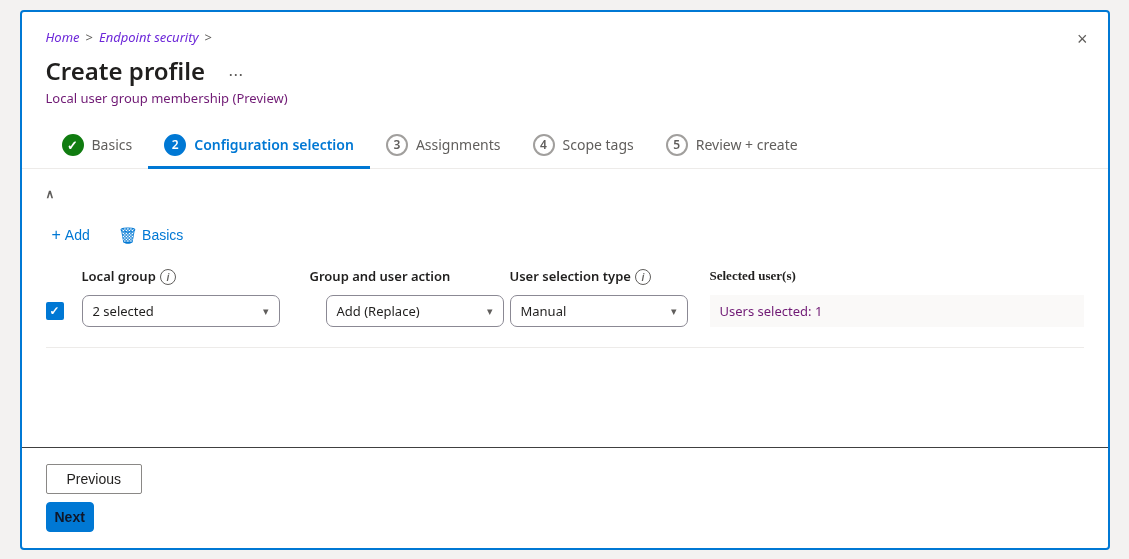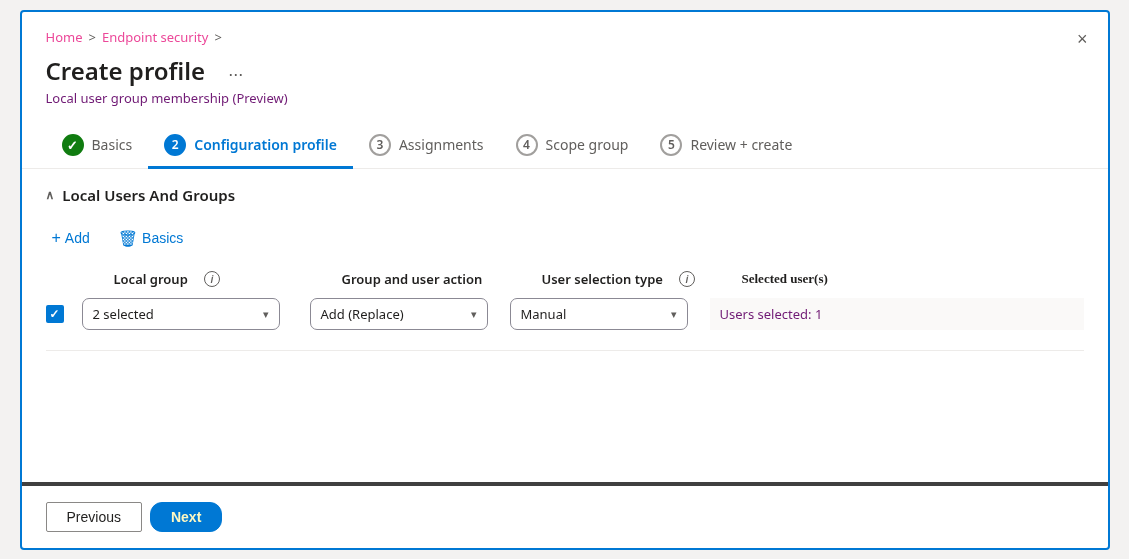--- a/index.html
+++ b/index.html
@@ -31,23 +31,24 @@
       align-items: center;
       gap: 6px;
       color: #0078d4;
       font-size: 13px;
       margin-bottom: 8px;
     }
     .breadcrumb span {
       color: #605e5c;
     }
     .breadcrumb a {
-      color: #ec4899;
+      color: #6d28d9;
       text-decoration: none;
       cursor: pointer;
+      font-style: italic;
     }
     .modal-title-row {
       display: flex;
       align-items: center;
       gap: 17px;
       margin-bottom: 2px;
     }
     .modal-title {
       font-size: 24px;
       font-weight: 600;
@@ -194,23 +195,22 @@
       flex-shrink: 0;
     }
     .col-selected-users {
       flex: 1;
     }
     .col-header {
       font-size: 13px;
       font-weight: 600;
       color: #201f1e;
       display: flex;
-      align-items: center;
-      gap: 16px;
-      margin-left: 32px;
+      align-items: flex-end;
+      gap: 4px;
     }
     .info-icon {
       width: 16px;
       height: 16px;
       border-radius: 50%;
       border: 1px solid #605e5c;
       display: inline-flex;
       align-items: center;
       justify-content: center;
       font-size: 10px;
@@ -289,41 +289,42 @@
       display: flex;
       align-items: center;
     }
     .divider {
       border: none;
       border-top: 1px solid #edebe9;
       margin: 16px 0;
     }
     .modal-footer {
       padding: 16px 24px;
-      border-top: 4px solid #404040;
+      border-top: 1px solid #404040;
       display: flex;
       align-items: flex-start;
       gap: 8px;
+      flex-direction: column;
     }
     .btn-secondary {
       background: #fff;
       border: 1px solid #8a8886;
       color: #201f1e;
       padding: 6px 20px;
       border-radius: 2px;
       cursor: pointer;
       font-size: 14px;
       font-weight: 400;
     }
     .btn-primary {
       background: #0078d4;
       border: 1px solid #0078d4;
-      color: #fef9c3;
-      padding: 6px 20px;
-      border-radius: 12px;
+      color: #0f172a;
+      padding: 6px 8px;
+      border-radius: 4px;
       cursor: pointer;
       font-size: 14px;
       font-weight: 600;
     }
   </style>
 </head>
 <body>
 
 <div class="modal-container">
 
@@ -348,50 +349,49 @@
       <div class="tab-circle">
         <span class="tab-check">✓</span>
       </div>
       <span>Basics</span>
     </div>
 
     <div class="tab active">
       <div class="tab-circle">
         <span>2</span>
       </div>
-      <span>Configuration profile</span>
+      <span>Configuration selection</span>
     </div>
 
     <div class="tab">
       <div class="tab-circle">
         <span>3</span>
       </div>
       <span>Assignments</span>
     </div>
 
     <div class="tab">
       <div class="tab-circle">
         <span>4</span>
       </div>
-      <span>Scope group</span>
+      <span>Scope tags</span>
     </div>
 
     <div class="tab">
       <div class="tab-circle">
         <span>5</span>
       </div>
       <span>Review + create</span>
     </div>
   </div>
 
   <div class="modal-body">
 
     <div class="section-header">
       <span class="section-chevron">∧</span>
-      <span>Local Users And Groups</span>
     </div>
 
     <div class="toolbar">
       <button class="toolbar-btn">
         <span class="icon">+</span>
         <span>Add</span>
       </button>
       <button class="toolbar-btn">
         <span class="icon">🗑</span>
         <span>Basics</span>
@@ -428,21 +428,21 @@
           <span class="checkbox-check">✓</span>
         </div>
       </div>
       <div class="col-local-group">
         <div class="dropdown">
           <span class="dropdown-text">2 selected</span>
           <span class="dropdown-arrow">▾</span>
         </div>
       </div>
       <div class="col-group-action">
-        <div class="dropdown" style="width:178px;margin-left:8px;">
+        <div class="dropdown" style="width:178px;margin-left:24px;">
           <span class="dropdown-text">Add (Replace)</span>
           <span class="dropdown-arrow">▾</span>
         </div>
       </div>
       <div class="col-user-selection">
         <div class="dropdown" style="width:178px;margin-left:8px;">
           <span class="dropdown-text">Manual</span>
           <span class="dropdown-arrow">▾</span>
         </div>
       </div>

